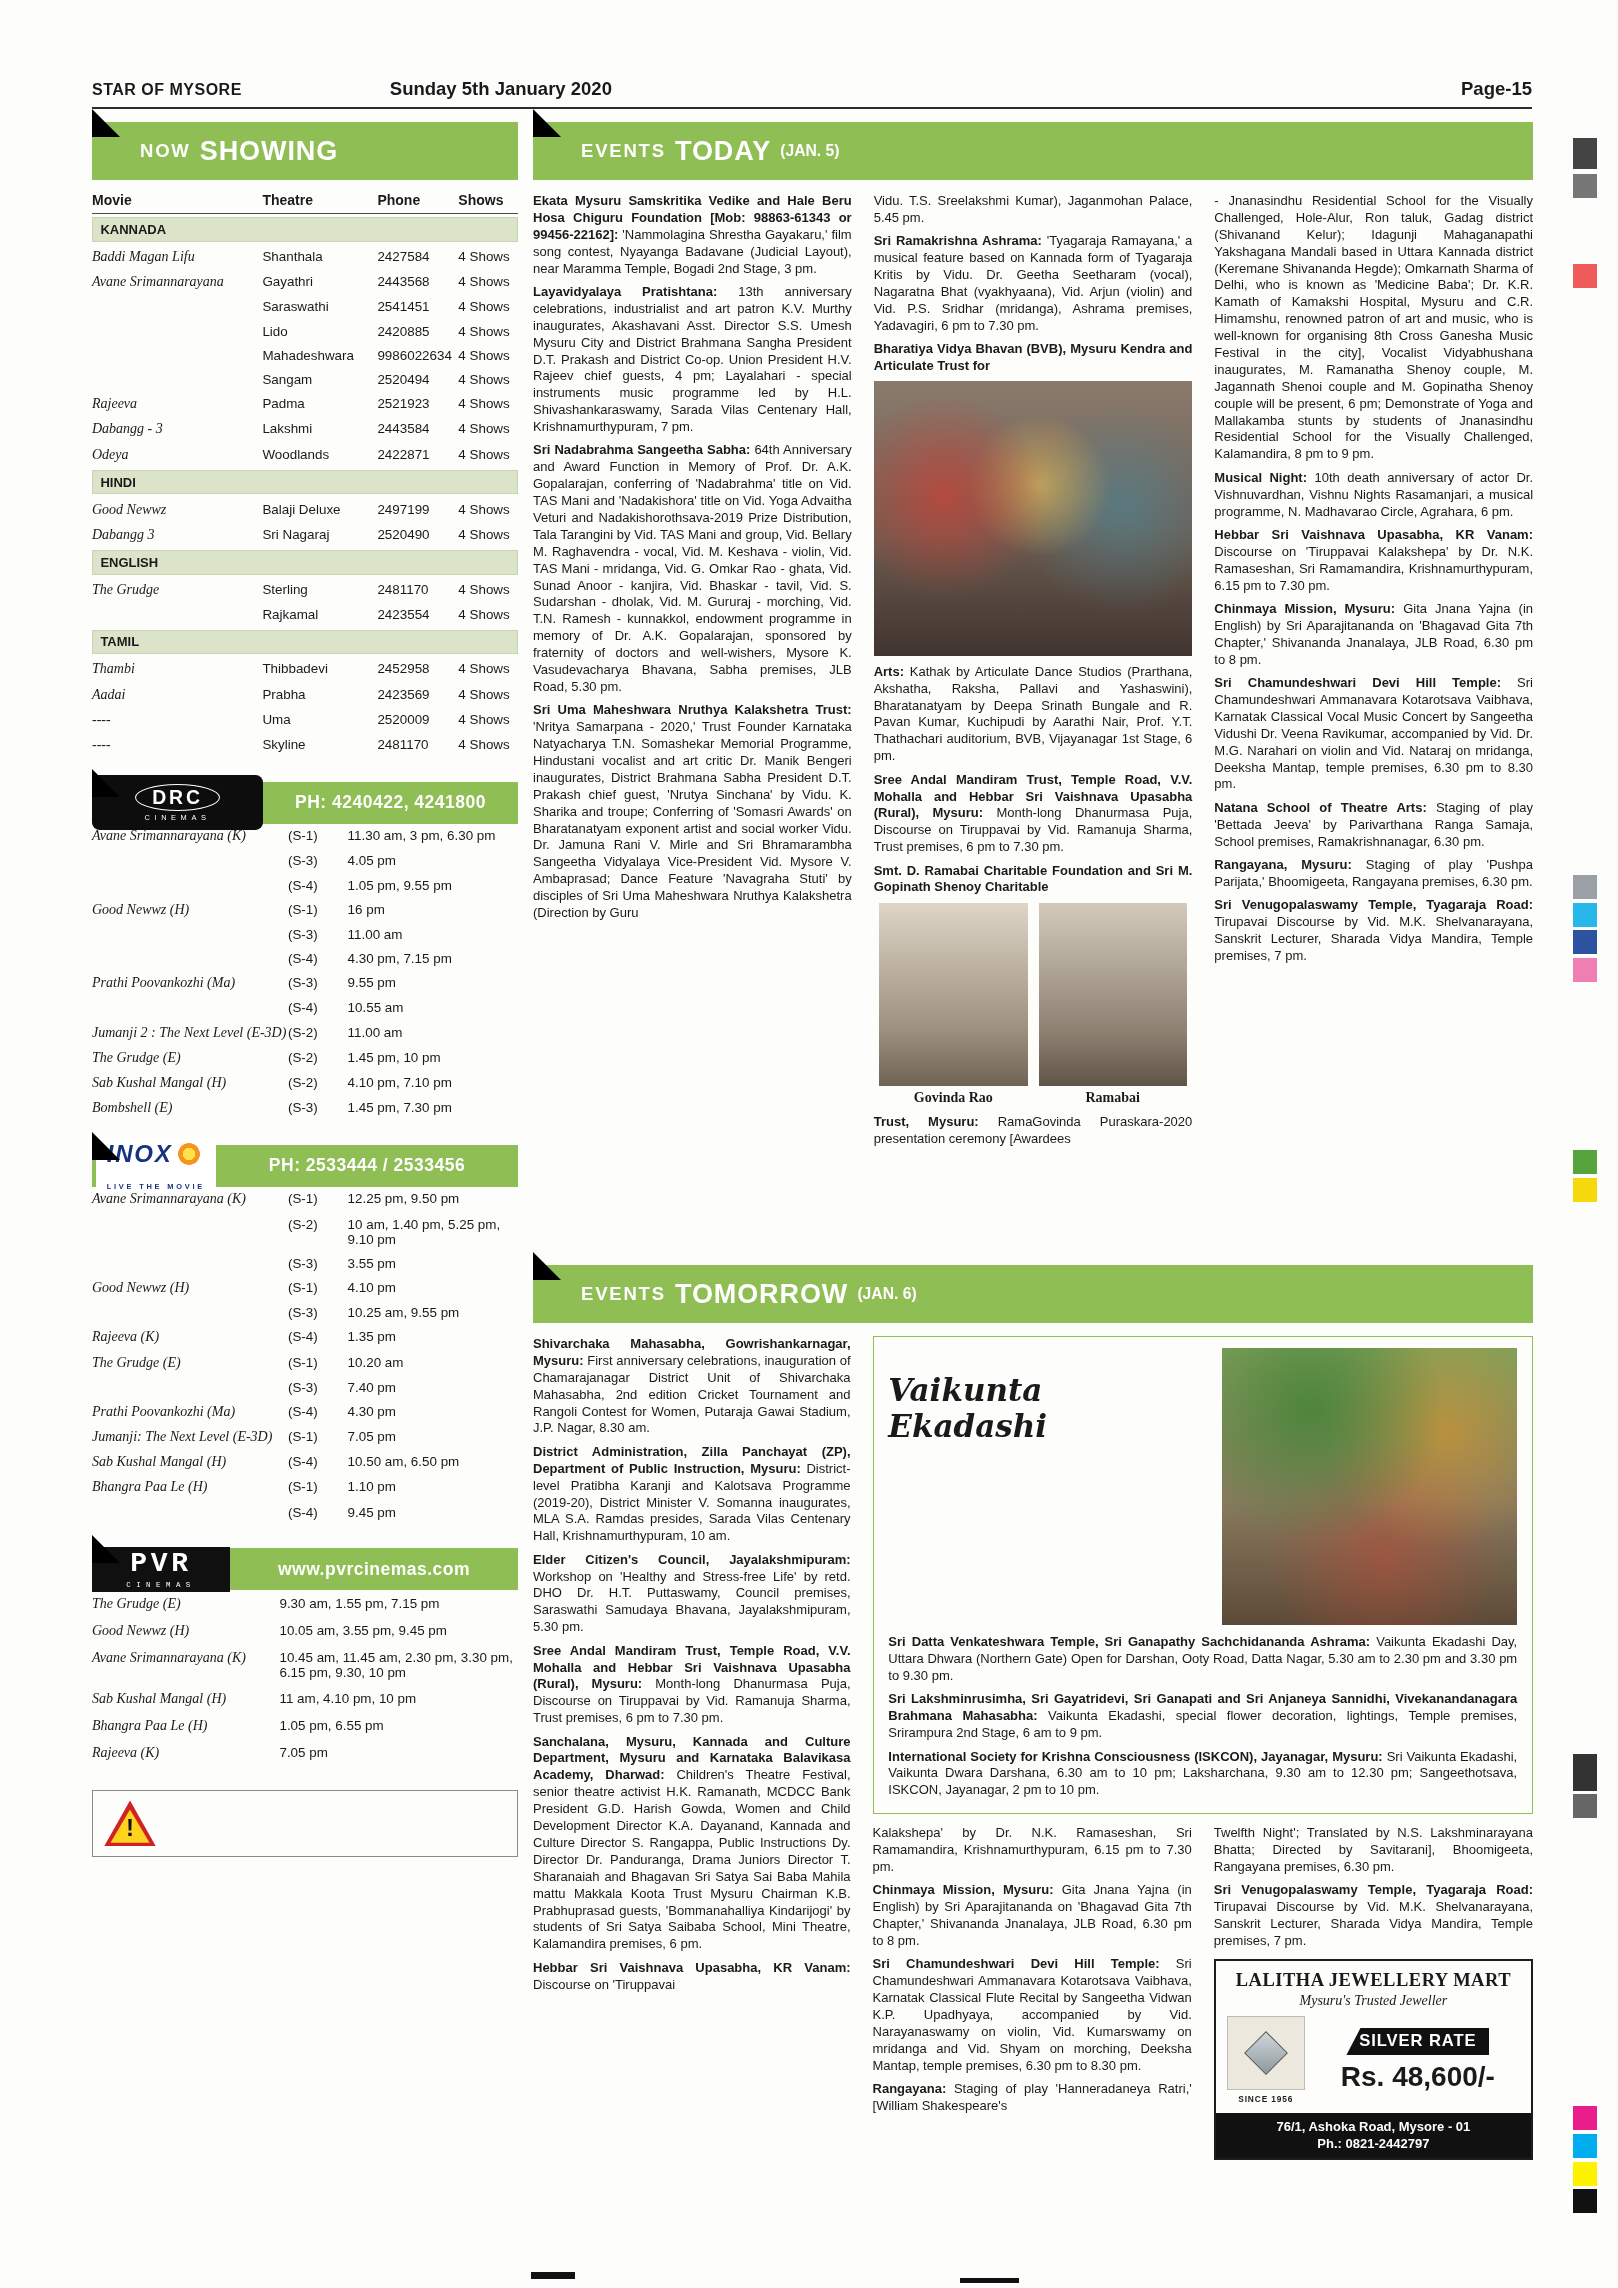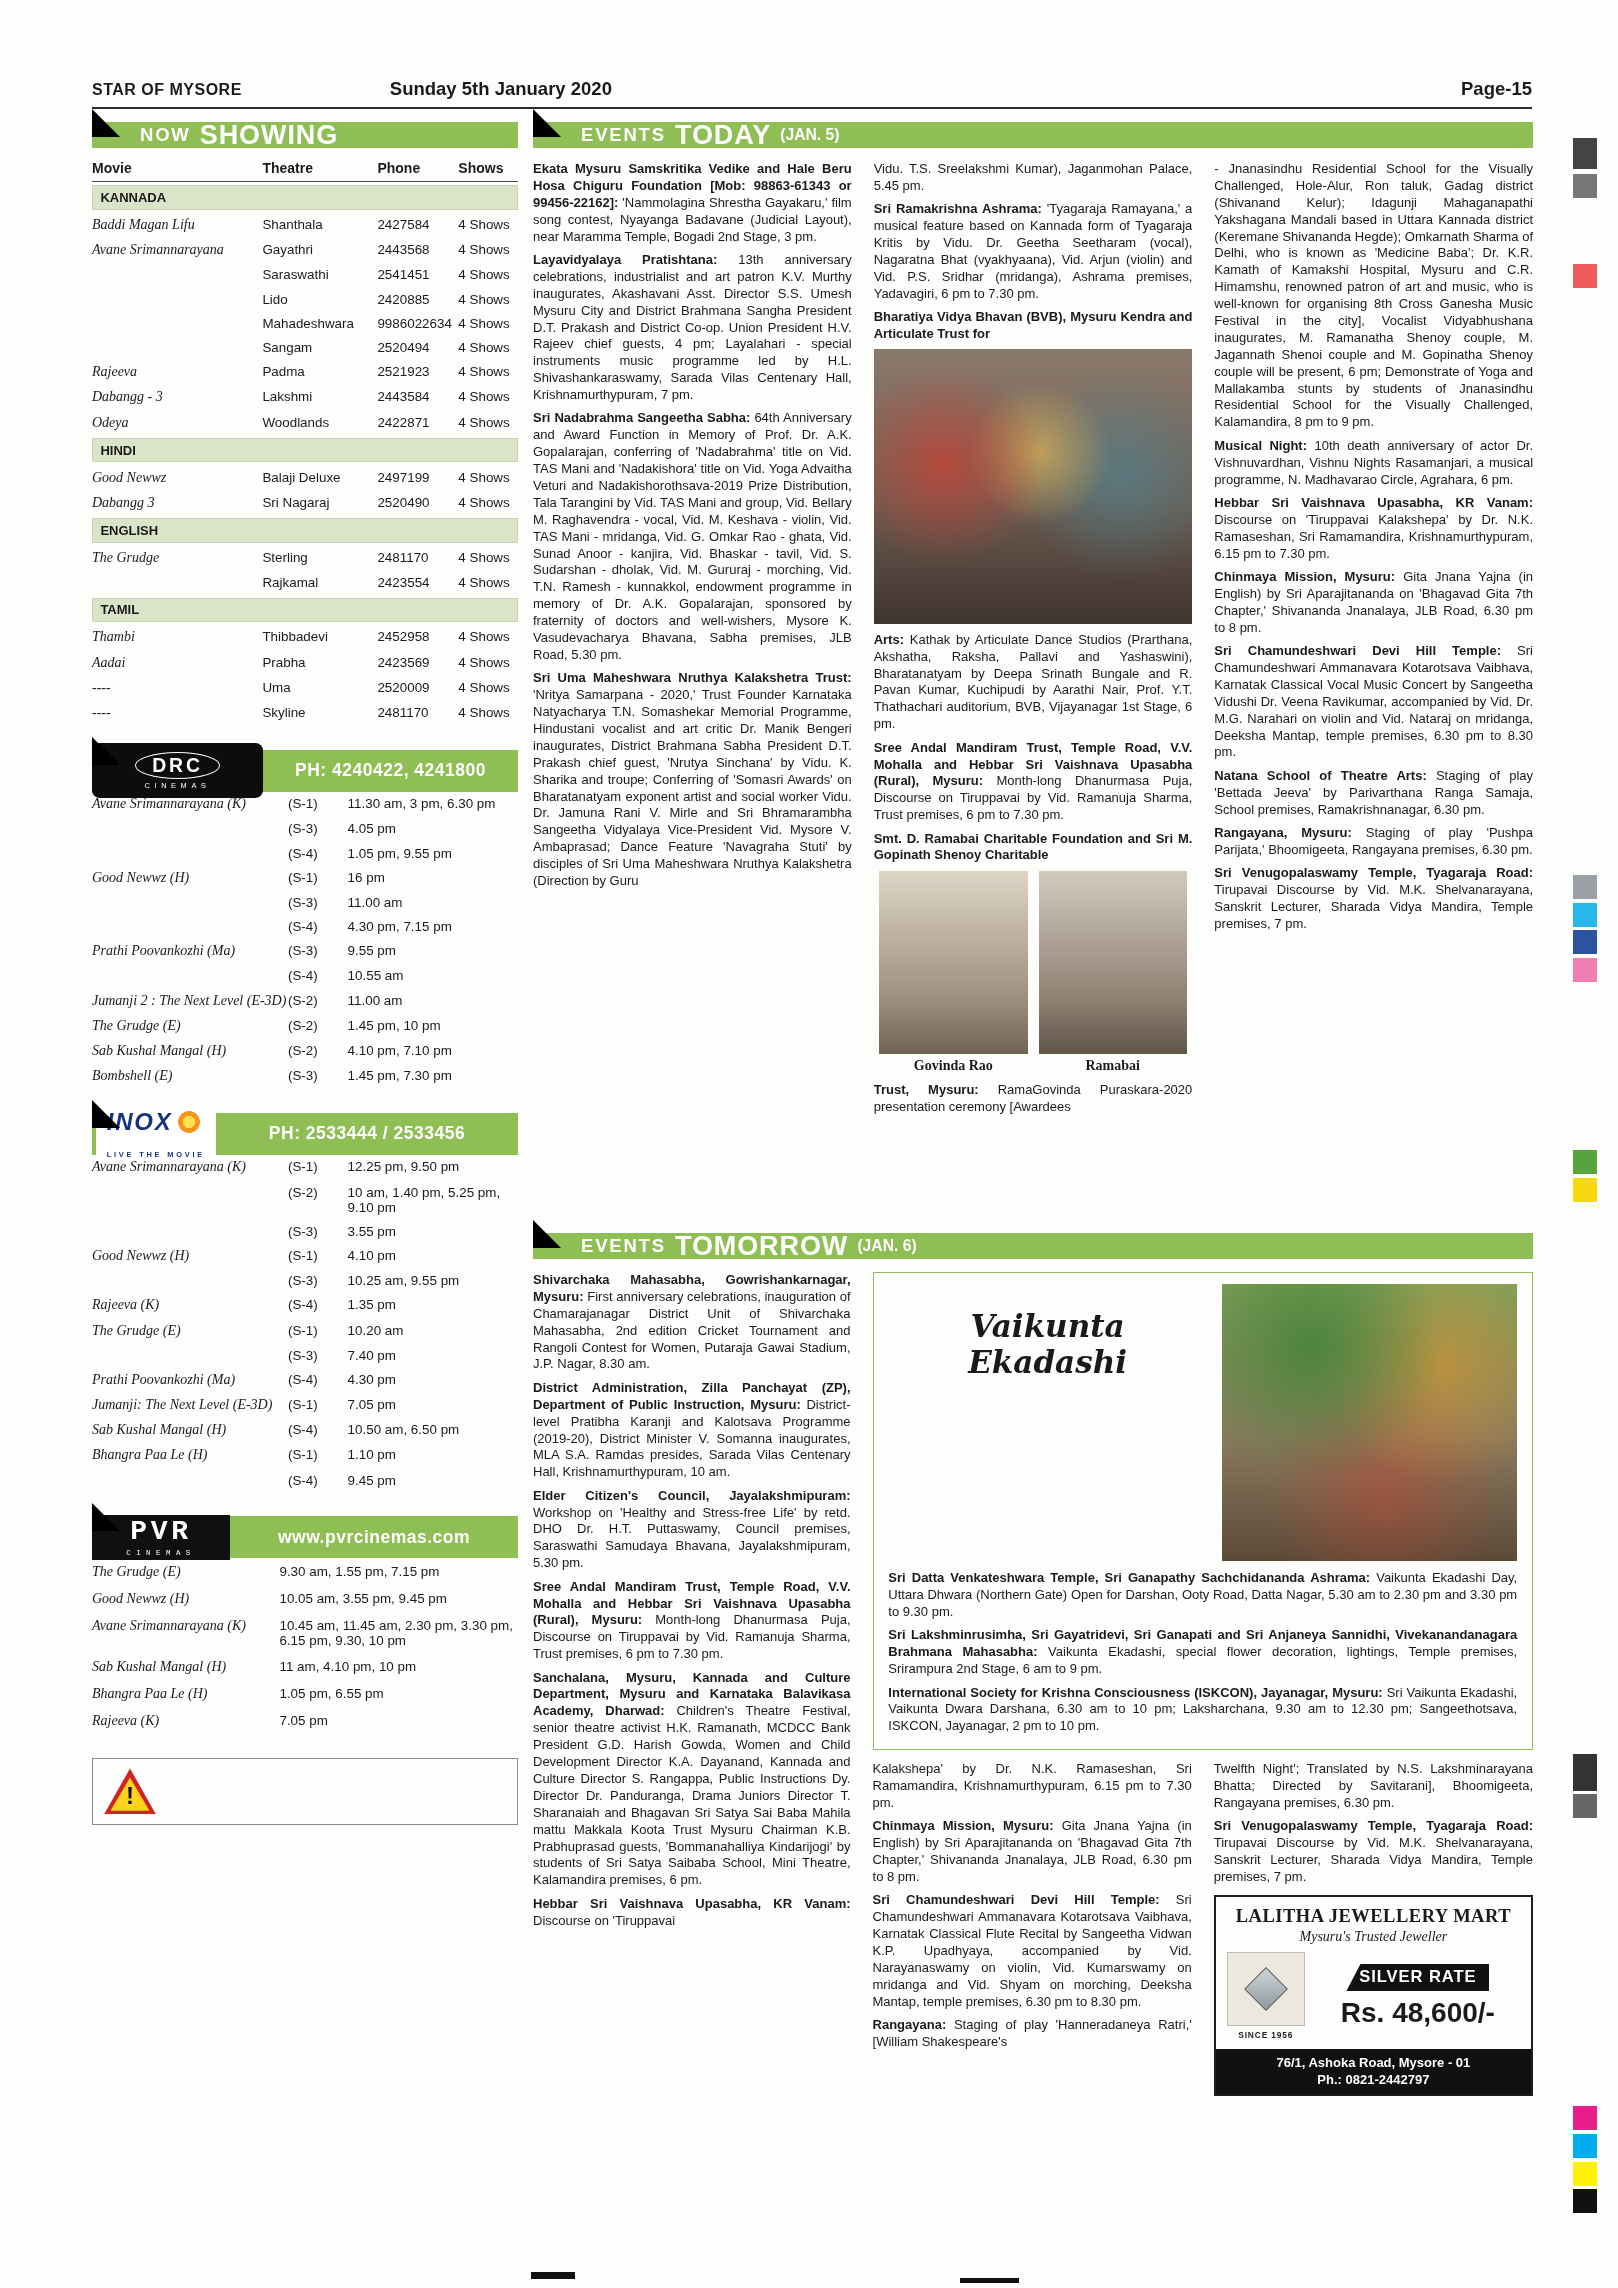--- a/index.html
+++ b/index.html
@@ -17,21 +17,21 @@
 
   
   .masthead{position:absolute;left:92px;right:87px;top:78px;display:flex;align-items:baseline;
     border-bottom:2.8px solid #2c2c2c;padding-bottom:7.4px;}
   .mh-title{font-size:16px;font-weight:bold;letter-spacing:0.5px;}
   .mh-date{font-size:18.5px;font-weight:bold;margin-left:148px;}
   .mh-page{font-size:18.5px;font-weight:bold;margin-left:auto;}
 
   
   .banner{position:relative;background:var(--green);color:#fff;display:flex;align-items:center;gap:9.2px;
-    height:26px;padding-left:48px;}
+    height:58px;padding-left:48px;}
   .corner{position:absolute;left:0;top:-13px;width:0;height:0;
     border-bottom:28px solid #000;border-right:28px solid transparent;}
   .b-small{font-size:18.5px;font-weight:bold;letter-spacing:1.8px;}
   .b-big{font-size:27px;font-weight:bold;letter-spacing:0.9px;}
   .ev-date{font-size:15.7px;font-weight:bold;}
 
   
   .leftcol{position:absolute;left:92px;top:122px;width:426px;}
   .mtable{margin-top:9.2px;font-size:13.4px;}
   .mhead{display:grid;grid-template-columns:40% 27% 19% 14%;font-weight:bold;
@@ -89,21 +89,21 @@
   .port2{height:183px;background:linear-gradient(180deg,#d3cabc,#8d8172 70%,#5f5547);}
   .portraits figcaption{font-family:"Liberation Serif",serif;font-weight:bold;text-align:center;
     font-size:14px;padding-top:4.6px;}
 
   .tom-wrap{display:flex;gap:22px;margin-top:13px;}
   .tom-right{flex:2.08;display:flex;flex-direction:column;}
   .tom-wrap>.evcol{flex:1;}
   .vaikunta{border:1.8px solid var(--green);padding:11px 14.8px 7.4px;}
   .vk-top{display:flex;gap:14.8px;align-items:flex-start;}
   .vk-title{flex:1;font-family:"DejaVu Serif",serif;font-style:italic;font-weight:bold;
-    font-size:31px;text-align:center;margin:24px 0 13px;}
+    font-size:31px;text-align:left;margin:24px 0 13px;}
   .vk-photo{width:47%;height:277px;flex:none;margin-bottom:9.2px;
     background:
       radial-gradient(circle at 30% 22%,rgba(64,130,52,.8),transparent 45%),
       radial-gradient(circle at 75% 30%,rgba(228,150,40,.55),transparent 40%),
       radial-gradient(circle at 55% 75%,rgba(200,70,50,.45),transparent 45%),
       linear-gradient(180deg,#7fa05a 0%,#8a7a5e 55%,#5c4a38 100%);}
   .tom-cols{display:flex;gap:22px;margin-top:11px;}
   .tom-cols .evcol{flex:1;}
 
   

